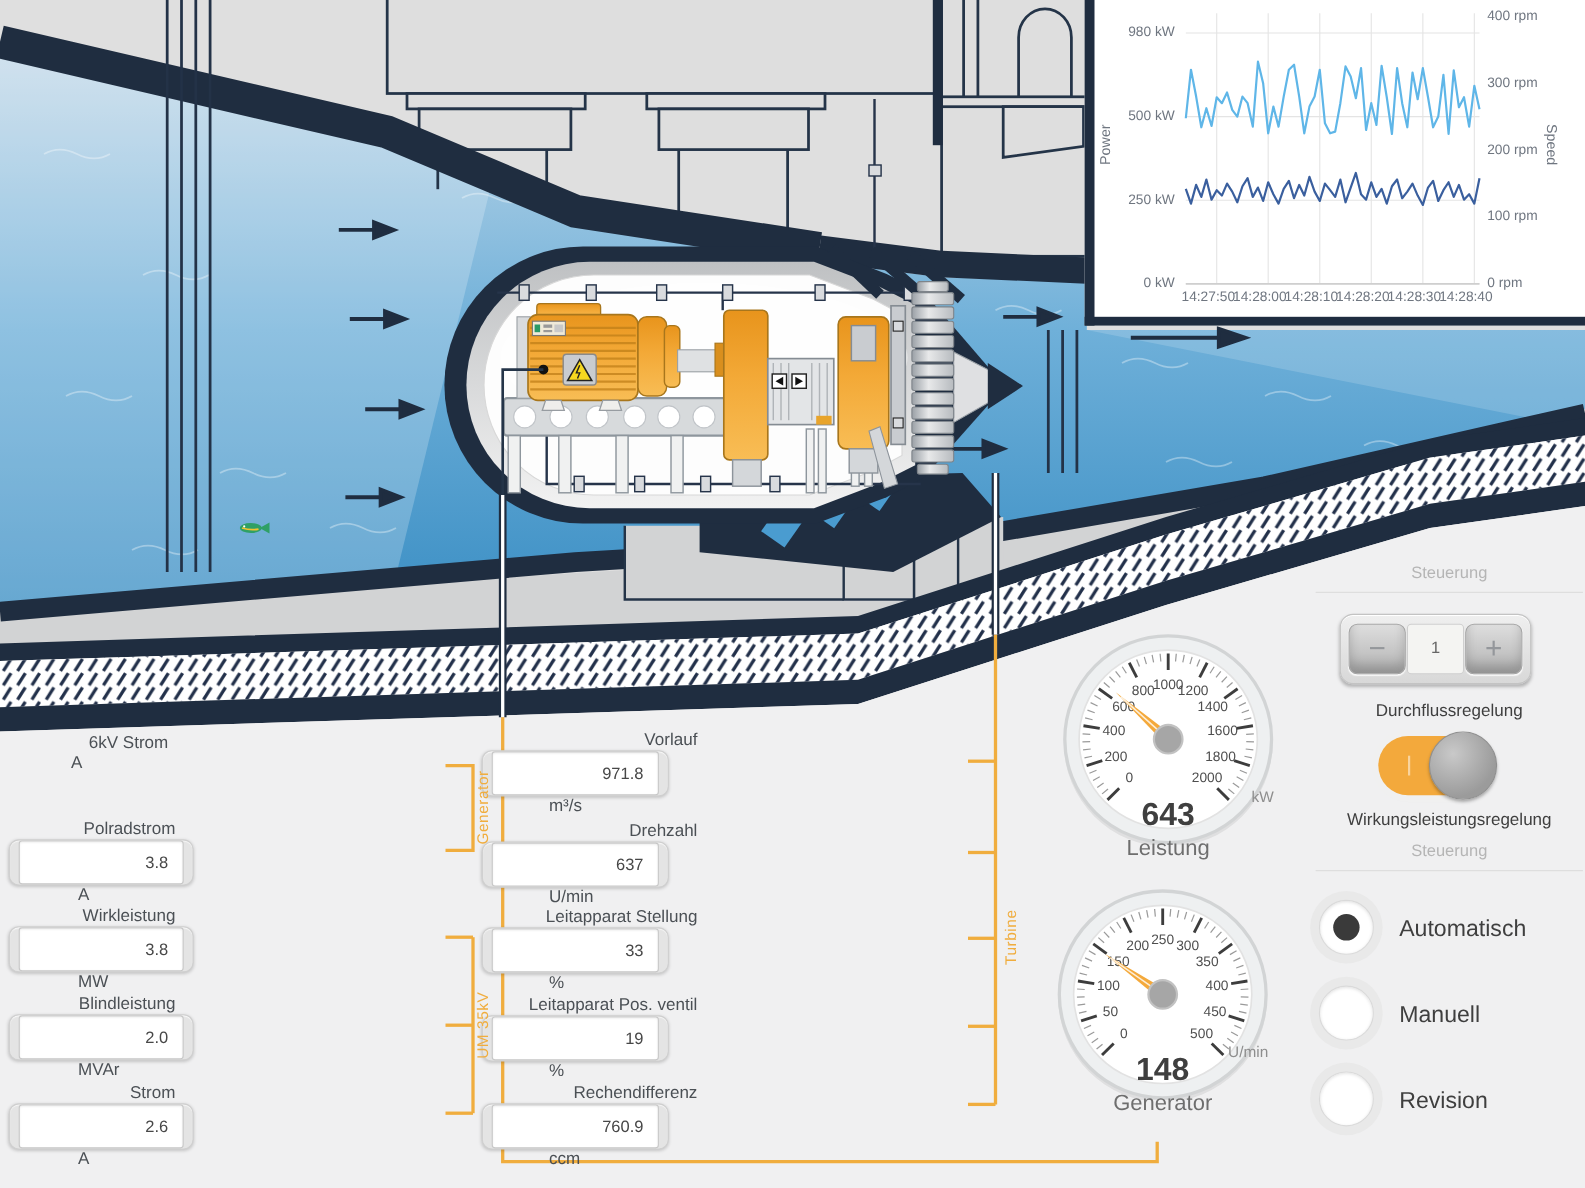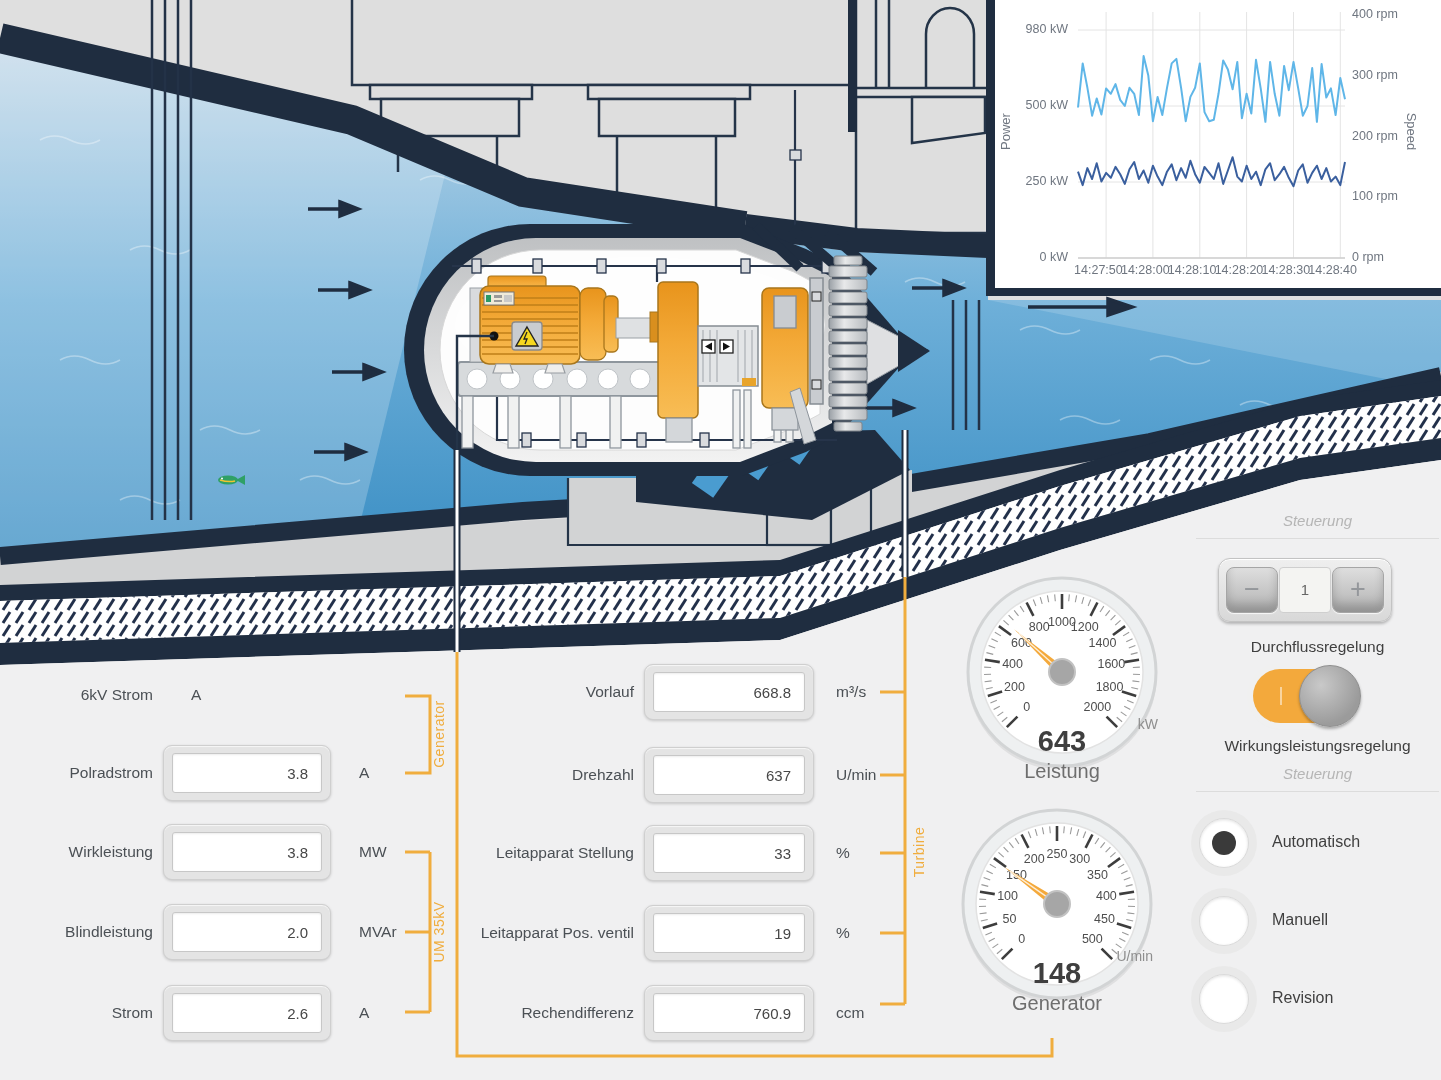--- a/index.html
+++ b/index.html
@@ -7,54 +7,54 @@
   #scene{position:absolute;left:0;top:0;}
   
   #chart-panel{position:absolute;left:986px;top:0;width:455px;height:296px;background:#fff;
     border-left:9px solid #1f2d40;border-bottom:8px solid #1f2d40;box-sizing:border-box;}
   #chart-svg{position:absolute;left:0;top:0;}
   .ctick{position:absolute;font-size:12.5px;color:#6f7680;white-space:nowrap;}
   .axis-title{position:absolute;font-size:13px;color:#6f7680;white-space:nowrap;}
   #power-title{left:-40px;top:124px;transform:rotate(-90deg);width:100px;text-align:center;}
   #speed-title{left:366px;top:124px;transform:rotate(90deg);width:100px;text-align:center;}
   
-  .mrow{position:absolute;display:flex;align-items:center;height:56px;}
+  .mrow{position:absolute;display:flex;align-items:center;height:56px;flex-direction:column;}
   .rlabel{font-size:15.5px;color:#4b5055;text-align:right;margin-right:10px;}
   .fieldbox{background:#e4e4e4;border:1px solid #cfcfcf;border-radius:9px;height:56px;display:flex;align-items:center;justify-content:center;box-sizing:border-box;box-shadow:0 1px 3px rgba(0,0,0,.18), inset 0 1px 1px rgba(255,255,255,.7);}
   .fieldinner{background:#fff;border:1px solid #c7c7c7;border-radius:3px;height:40px;line-height:40px;text-align:right;padding-right:13px;font-size:15px;color:#474747;box-sizing:border-box;box-shadow:inset 0 1px 2px rgba(0,0,0,.08);}
   .runit{font-size:15.5px;color:#4b5055;width:70px;}
   .left .rlabel{width:145px;}
   .left .fieldbox{width:168px;}
   .left .fieldinner{width:150px;}
   .left .runit{margin-left:28px;}
   .mid .rlabel{width:232px;}
   .mid .fieldbox{width:170px;}
   .mid .fieldinner{width:152px;}
   .mid .runit{margin-left:22px;}
   .vlabel{position:absolute;width:140px;height:20px;text-align:center;color:#f0ad3e;font-size:14px;letter-spacing:.5px;transform:rotate(-90deg);white-space:nowrap;}
   
   .gauge{position:absolute;width:192px;height:224px;}
   .gauge svg{position:absolute;left:0;top:0;}
   .gval{position:absolute;left:0;top:105px;width:192px;text-align:center;font-size:29px;font-weight:bold;color:#3f3f3f;margin-top:44px;}
   .gunit{position:absolute;left:0;top:140px;width:192px;text-align:right;font-size:14px;color:#8e8e8e;}
   .gtitle{position:absolute;left:0;top:184px;width:192px;text-align:center;font-size:20px;color:#6e6e6e;}
   
-  .sec{position:absolute;left:1196px;width:243px;text-align:center;color:#b5b5b5;font-size:15px;border-bottom:1px solid #dcdcdc;padding-bottom:9px;font-style:italic;}
+  .sec{position:absolute;left:1196px;width:243px;text-align:center;color:#b5b5b5;font-size:15px;border-bottom:1px solid #dcdcdc;padding-bottom:9px;}
   #stepper{position:absolute;left:1218px;top:558px;width:174px;height:64px;border-radius:12px;border:1px solid #c3c3c3;background:linear-gradient(#efefef,#d8d8d8);box-shadow:0 2px 3px rgba(0,0,0,.25), inset 0 1px 0 #fff;display:flex;align-items:center;justify-content:center;gap:1px;box-sizing:border-box;}
   .stepbtn{width:52px;height:46px;border-radius:8px;background:linear-gradient(180deg,#dedede,#b2b2b2);border:1px solid #a5a5a5;box-shadow:inset 0 -8px 10px rgba(0,0,0,.18), 0 1px 1px rgba(255,255,255,.8);color:#94979b;font-size:27px;font-weight:300;text-align:center;line-height:42px;box-sizing:border-box;cursor:pointer;}
   #stepper-value{width:52px;height:46px;background:#f4f4f2;border:1px solid #cfcfcf;border-radius:4px;text-align:center;line-height:44px;font-size:15px;color:#666;box-sizing:border-box;}
   .ctl-label{position:absolute;text-align:center;font-size:15.5px;color:#3f3f3f;white-space:nowrap;}
   #toggle{position:absolute;left:1253px;top:666px;width:104px;height:62px;}
   #toggle-track{position:absolute;left:0;top:3px;width:98px;height:54px;border-radius:27px;background:#f3a93c;box-shadow:0 0 0 6px #f0f0f0, 0 2px 5px rgba(0,0,0,.18);}
   #toggle-track::after{content:"";position:absolute;left:27px;top:18px;width:2px;height:18px;background:rgba(255,255,255,.5);}
   #toggle-knob{position:absolute;left:46px;top:-1px;width:62px;height:62px;border-radius:50%;background:radial-gradient(circle at 35% 32%,#c9c9c9,#9b9b9b 70%);border:1px solid #8f8f8f;box-shadow:0 2px 3px rgba(0,0,0,.3);box-sizing:border-box;}
   .radio{position:absolute;left:1191px;width:66px;height:66px;border-radius:50%;background:#e9e9e9;display:flex;align-items:center;justify-content:center;cursor:pointer;}
   .radio .ring{width:48px;height:48px;border-radius:50%;background:#fff;border:1px solid #dadada;display:flex;align-items:center;justify-content:center;box-shadow:inset 0 1px 3px rgba(0,0,0,.12);}
   .radio .dot{width:24px;height:24px;border-radius:50%;background:#3a3a3a;display:none;}
-  .radio-label{position:absolute;left:1272px;font-size:16px;color:#3f3f3f;}
+  .radio-label{position:absolute;left:1272px;font-size:21px;color:#3f3f3f;}
 </style>
 </head>
 <body>
 
 <div id="stage">
 
   <svg id="scene" width="1441" height="1080" viewBox="0 0 1441 1080">
     <defs>
       <linearGradient id="wg" x1="0" y1="0" x2="0" y2="1">
         <stop offset="0" stop-color="#c3d9e9"></stop>
@@ -408,21 +408,21 @@
     <span class="rlabel">Strom</span>
     <div class="fieldbox">
         <div class="fieldinner">2.6</div>
       </div>
     <span class="runit">A</span>
   </div>
 
   <div class="mrow mid" style="left:402px;top:664px">
     <span class="rlabel">Vorlauf</span>
     <div class="fieldbox">
-        <div class="fieldinner">668.8</div>
+        <div class="fieldinner">971.8</div>
       </div>
     <span class="runit">m³/s</span>
   </div>
   <div class="mrow mid" style="left:402px;top:747px">
     <span class="rlabel">Drehzahl</span>
     <div class="fieldbox">
         <div class="fieldinner">637</div>
       </div>
     <span class="runit">U/min</span>
   </div>

